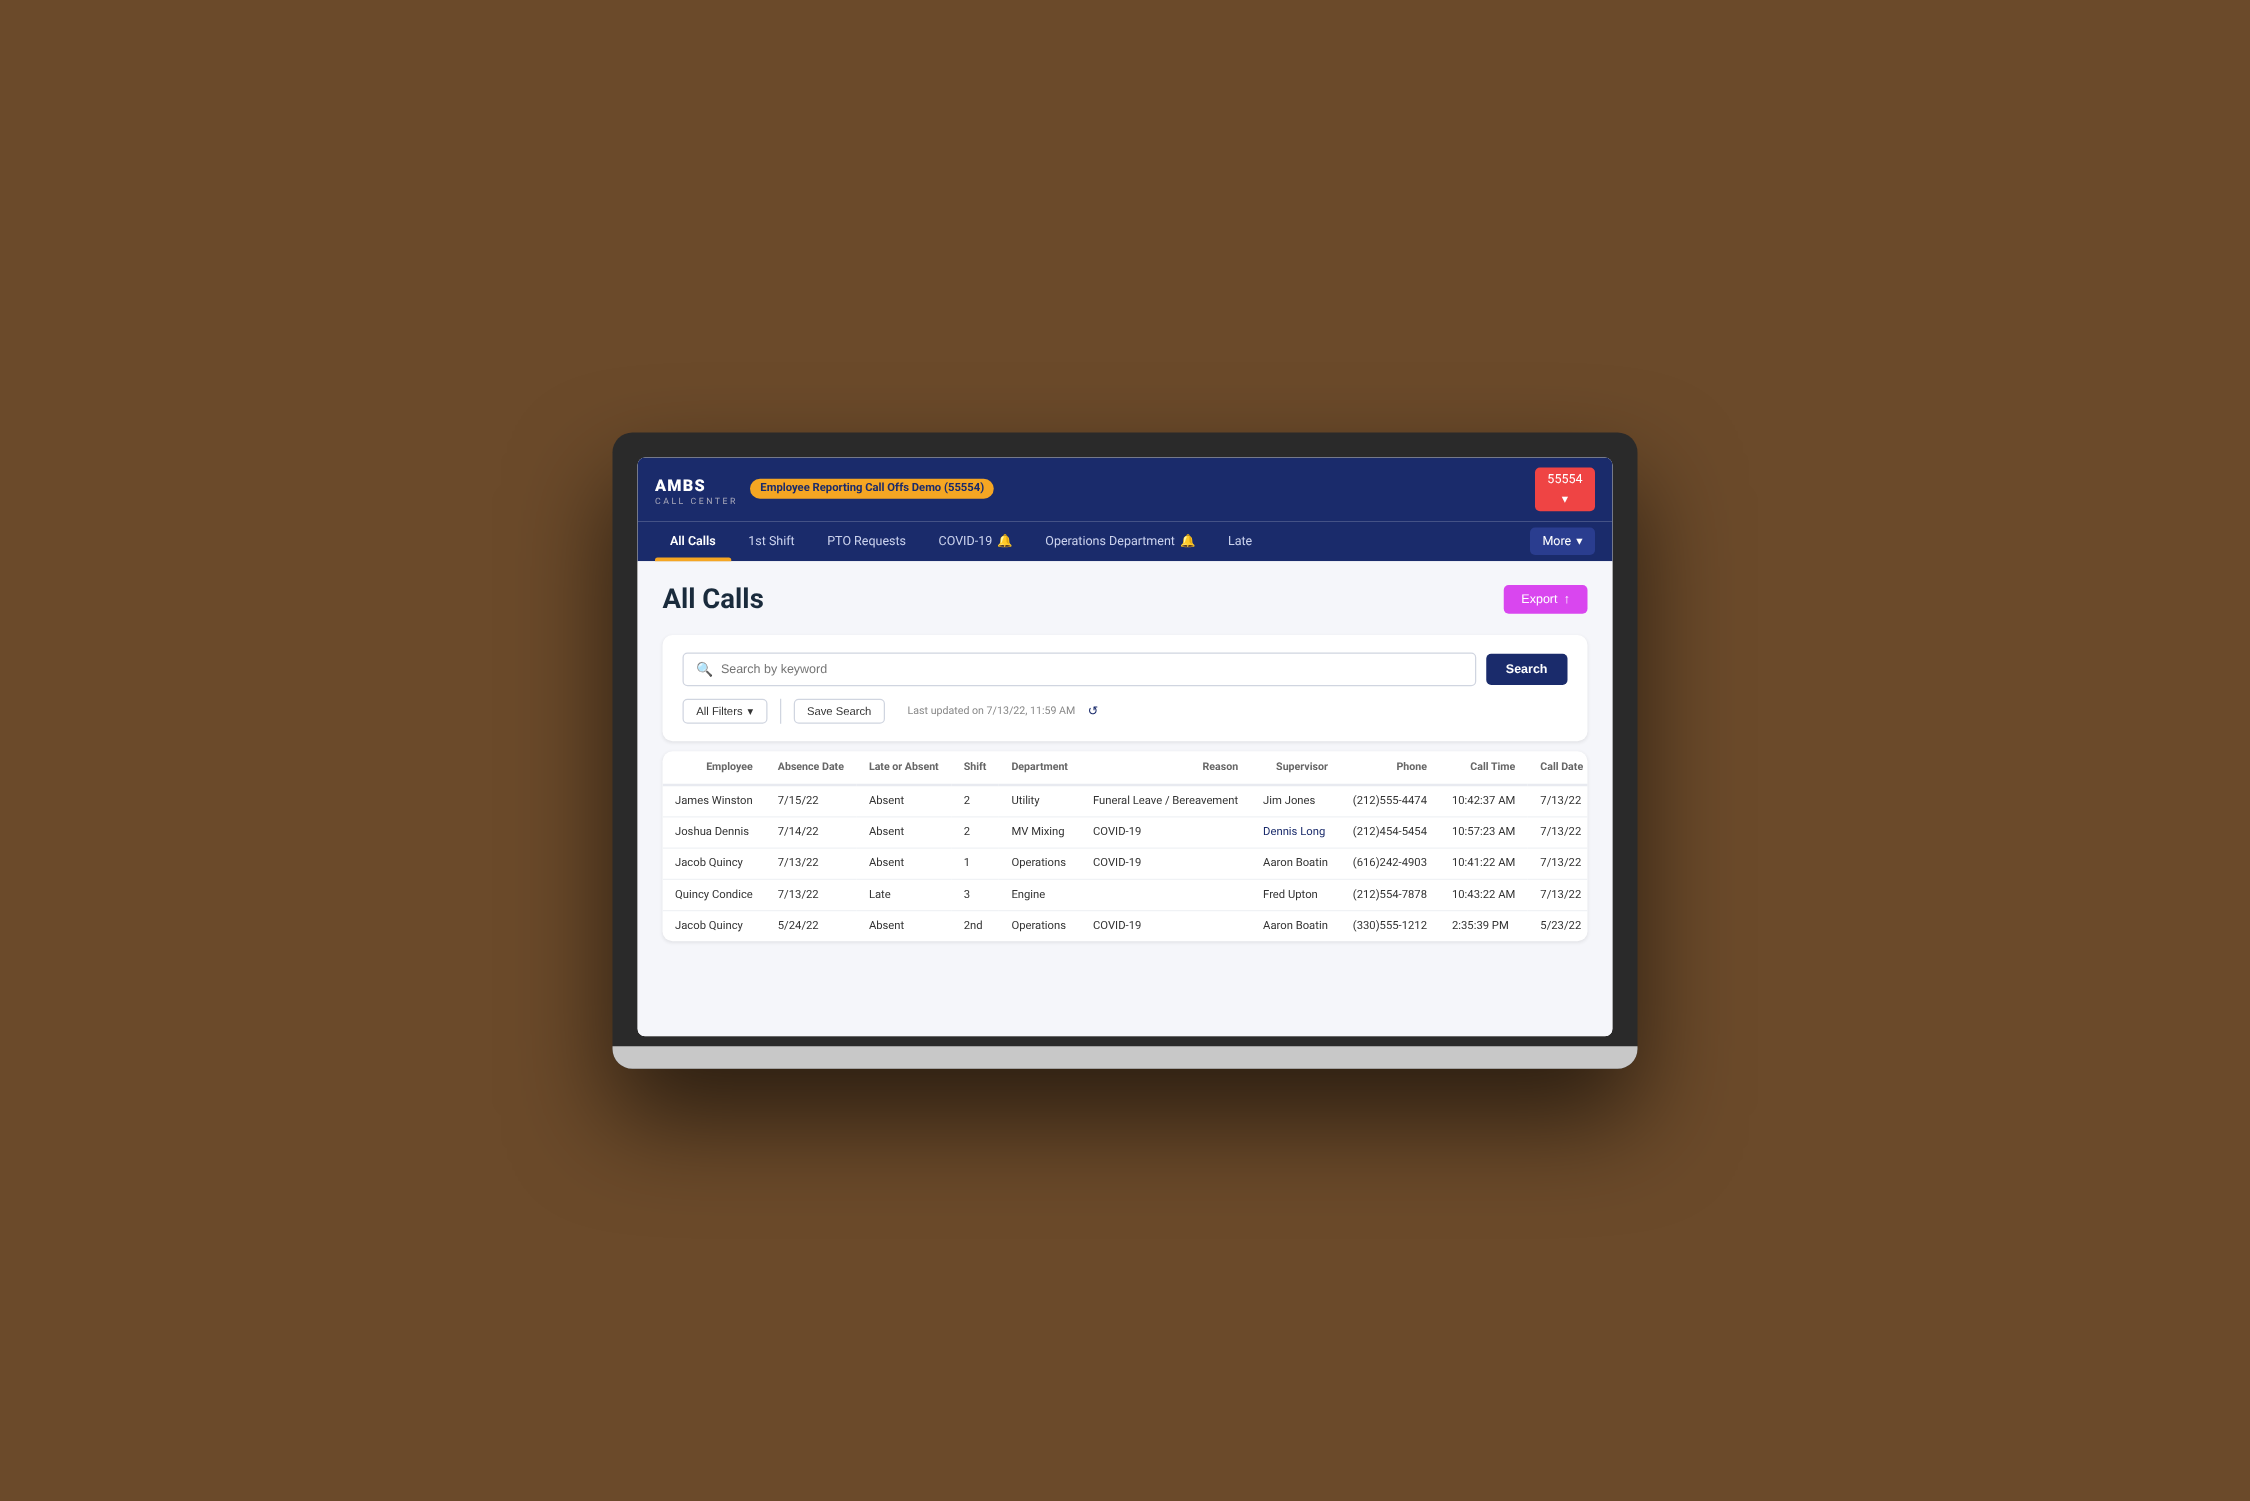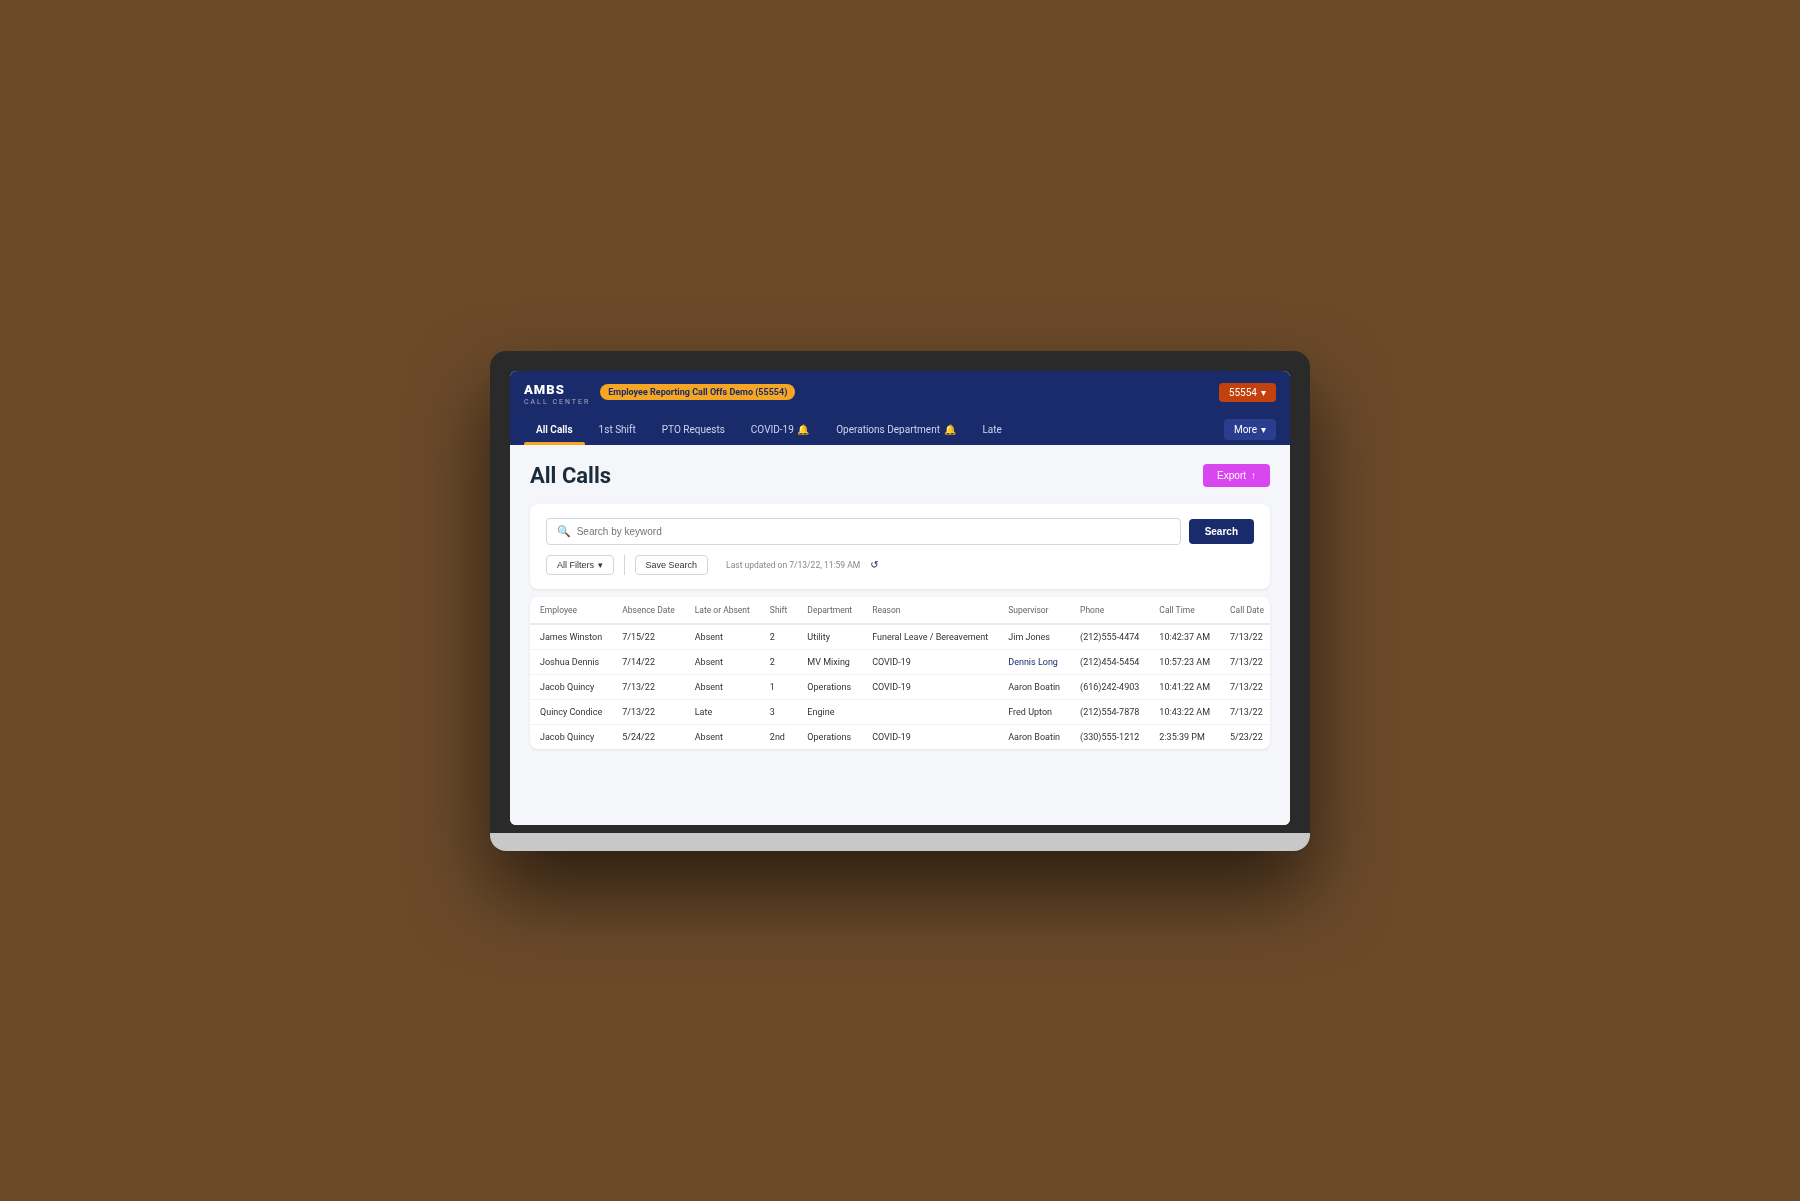--- a/index.html
+++ b/index.html
@@ -71,29 +71,30 @@
     .demo-badge {
       background: #f5a623;
       color: #1a2b6b;
       font-size: 9px;
       font-weight: 700;
       padding: 3px 8px;
       border-radius: 12px;
     }
 
     .user-badge {
-      background: #c2410c;
+      background: #ef4444;
       color: #fff;
       font-size: 10px;
       padding: 4px 10px;
       border-radius: 4px;
       display: flex;
       align-items: center;
       gap: 4px;
       cursor: pointer;
+      flex-direction: column;
     }
 
     
     .main-nav {
       background: #1a2b6b;
       display: flex;
       align-items: center;
       padding: 0 14px;
       gap: 2px;
     }
@@ -285,24 +286,24 @@
       width: 100%;
       border-collapse: collapse;
       font-size: 9px;
     }
 
     thead tr {
       border-bottom: 2px solid #e8eaf0;
     }
 
     thead th {
-      text-align: left;
+      text-align: right;
       padding: 8px 10px;
       color: #666;
-      font-weight: 400;
+      font-weight: 700;
       font-size: 8.5px;
       white-space: nowrap;
     }
 
     tbody tr {
       border-bottom: 1px solid #f0f2f5;
     }
 
     tbody tr:last-child {
       border-bottom: none;

